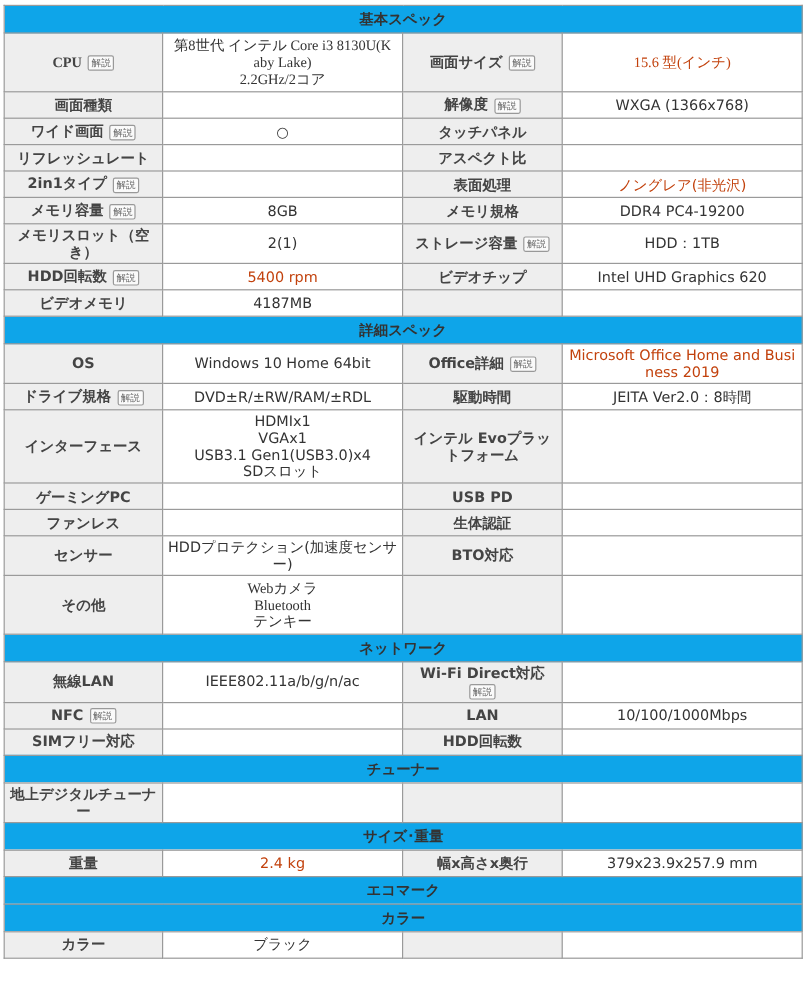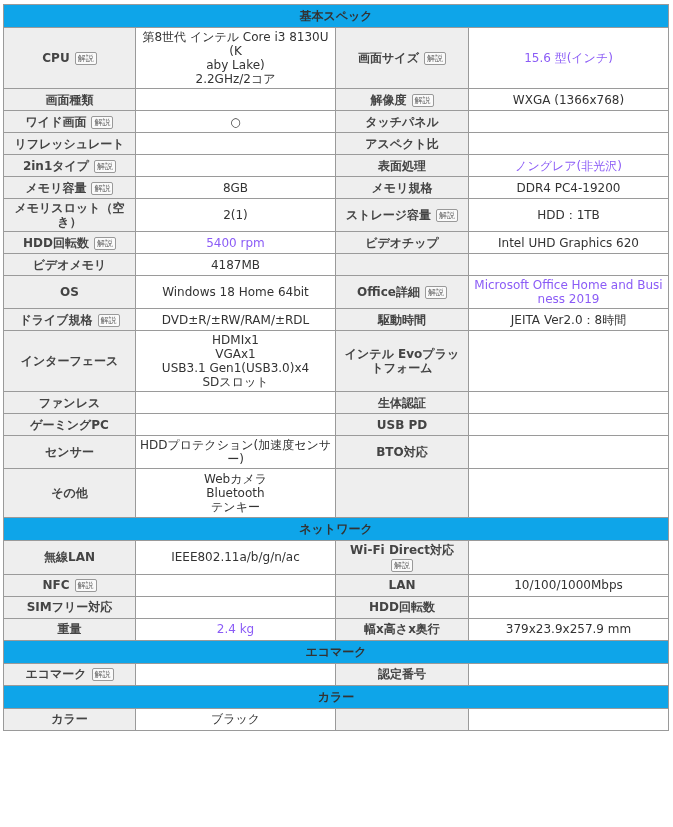--- a/index.html
+++ b/index.html
@@ -8,29 +8,29 @@
   table.spec { position: absolute; left: 3px; top: 4px; width: 665px;
                border-collapse: collapse; table-layout: fixed; font-size: 12px; }
   table.spec col.c1 { width: 132px; }
   table.spec col.c2 { width: 200px; }
   table.spec col.c3 { width: 133px; }
   table.spec col.c4 { width: 200px; }
   table.spec th, table.spec td { border: 1px solid #9a9a9a; text-align: center;
                vertical-align: middle; padding: 2px 3px; line-height: 14px; word-break: break-all; }
   th.label { background: #eeeeee; font-weight: bold; color: #444444; }
   td.val { background: #ffffff; font-weight: normal; color: #333333; }
-  td.val.link { color: #8b5cf6; }
+  td.val.link { color: #c2410c; }
   tr.section th { background: #0ea5e9; font-weight: bold; color: #333333; height: 18px; }
   .kaisetsu { display: inline-block; font-size: 8px; font-weight: normal; color: #666666;
               border: 1px solid #999999; border-radius: 2px; padding: 0 2px; line-height: 11px;
               background: #fafafa; margin-left: 5px; vertical-align: middle; }
   .kaisetsu.block { margin-left: 0; margin-top: 1px; }
   tr.h22 > * { height: 17px; margin-top: 48px; }
   tr.h30 > * { height: 26px; }
-  tr.h48 > * { height: 44px; }
+  tr.h48 > * { height: 44px; font-family: Liberation Serif, serif; }
   tr.h60 > * { height: 56px; }
   .line { display: block; }
 </style>
 </head>
 <body>
 
 <table class="spec">
   <colgroup>
       <col class="c1">
       <col class="c2">
@@ -94,23 +94,26 @@
       <th class="label">ビデオチップ</th>
       <td class="val">Intel UHD Graphics 620</td>
     </tr>
     <tr class="h22">
       <th class="label">ビデオメモリ</th>
       <td class="val">4187MB</td>
       <th class="label"></th>
       <td class="val"></td>
     </tr>
 
+    <tr class="section">
+      <th colspan="4">詳細スペック</th>
+    </tr>
     <tr class="h30">
       <th class="label">OS</th>
-      <td class="val">Windows 18 Home 64bit</td>
+      <td class="val">Windows 10 Home 64bit</td>
       <th class="label"><span>Office詳細</span><a class="kaisetsu">解説</a></th>
       <td class="val link"><a>Microsoft Office Home and Business 2019</a></td>
     </tr>
     <tr class="h22">
       <th class="label"><span>ドライブ規格</span><a class="kaisetsu">解説</a></th>
       <td class="val">DVD±R/±RW/RAM/±RDL</td>
       <th class="label">駆動時間</th>
       <td class="val">JEITA Ver2.0：8時間</td>
     </tr>
     <tr class="h60">
@@ -118,29 +121,29 @@
       <td class="val">
         <span class="line">HDMIx1</span>
         <span class="line">VGAx1</span>
         <span class="line">USB3.1 Gen1(USB3.0)x4</span>
         <span class="line">SDスロット</span>
       </td>
       <th class="label">インテル Evoプラットフォーム</th>
       <td class="val"></td>
     </tr>
     <tr class="h22">
+      <th class="label">ゲーミングPC</th>
+      <td class="val"></td>
+      <th class="label">USB PD</th>
+      <td class="val"></td>
+    </tr>
+    <tr class="h22">
       <th class="label">ファンレス</th>
       <td class="val"></td>
       <th class="label">生体認証</th>
-      <td class="val"></td>
-    </tr>
-    <tr class="h22">
-      <th class="label">ゲーミングPC</th>
-      <td class="val"></td>
-      <th class="label">USB PD</th>
       <td class="val"></td>
     </tr>
     <tr class="h30">
       <th class="label">センサー</th>
       <td class="val">HDDプロテクション(加速度センサー)</td>
       <th class="label">BTO対応</th>
       <td class="val"></td>
     </tr>
     <tr class="h48">
       <th class="label">その他</th>
@@ -168,37 +171,43 @@
       <th class="label">LAN</th>
       <td class="val">10/100/1000Mbps</td>
     </tr>
     <tr class="h22">
       <th class="label">SIMフリー対応</th>
       <td class="val"></td>
       <th class="label">HDD回転数</th>
       <td class="val"></td>
     </tr>
 
-
+    <tr class="section">
+      <th colspan="4">チューナー</th>
+    </tr>
+    <tr class="h30">
+      <th class="label">地上デジタルチューナー</th>
+      <td class="val"></td>
+      <th class="label"></th>
+      <td class="val"></td>
+    </tr>
+
+    <tr class="section">
+      <th colspan="4">サイズ･重量</th>
+    </tr>
     <tr class="h22">
       <th class="label">重量</th>
       <td class="val link"><a>2.4 kg</a></td>
       <th class="label">幅x高さx奥行</th>
       <td class="val">379x23.9x257.9 mm</td>
     </tr>
 
     <tr class="section">
       <th colspan="4">エコマーク</th>
     </tr>
-    <tr class="h22">
-      <th class="label"><span>エコマーク</span><a class="kaisetsu">解説</a></th>
-      <td class="val"></td>
-      <th class="label">認定番号</th>
-      <td class="val"></td>
-    </tr>
 
     <tr class="section">
       <th colspan="4">カラー</th>
     </tr>
     <tr class="h22">
       <th class="label">カラー</th>
       <td class="val">ブラック</td>
       <th class="label"></th>
       <td class="val"></td>
     </tr>

